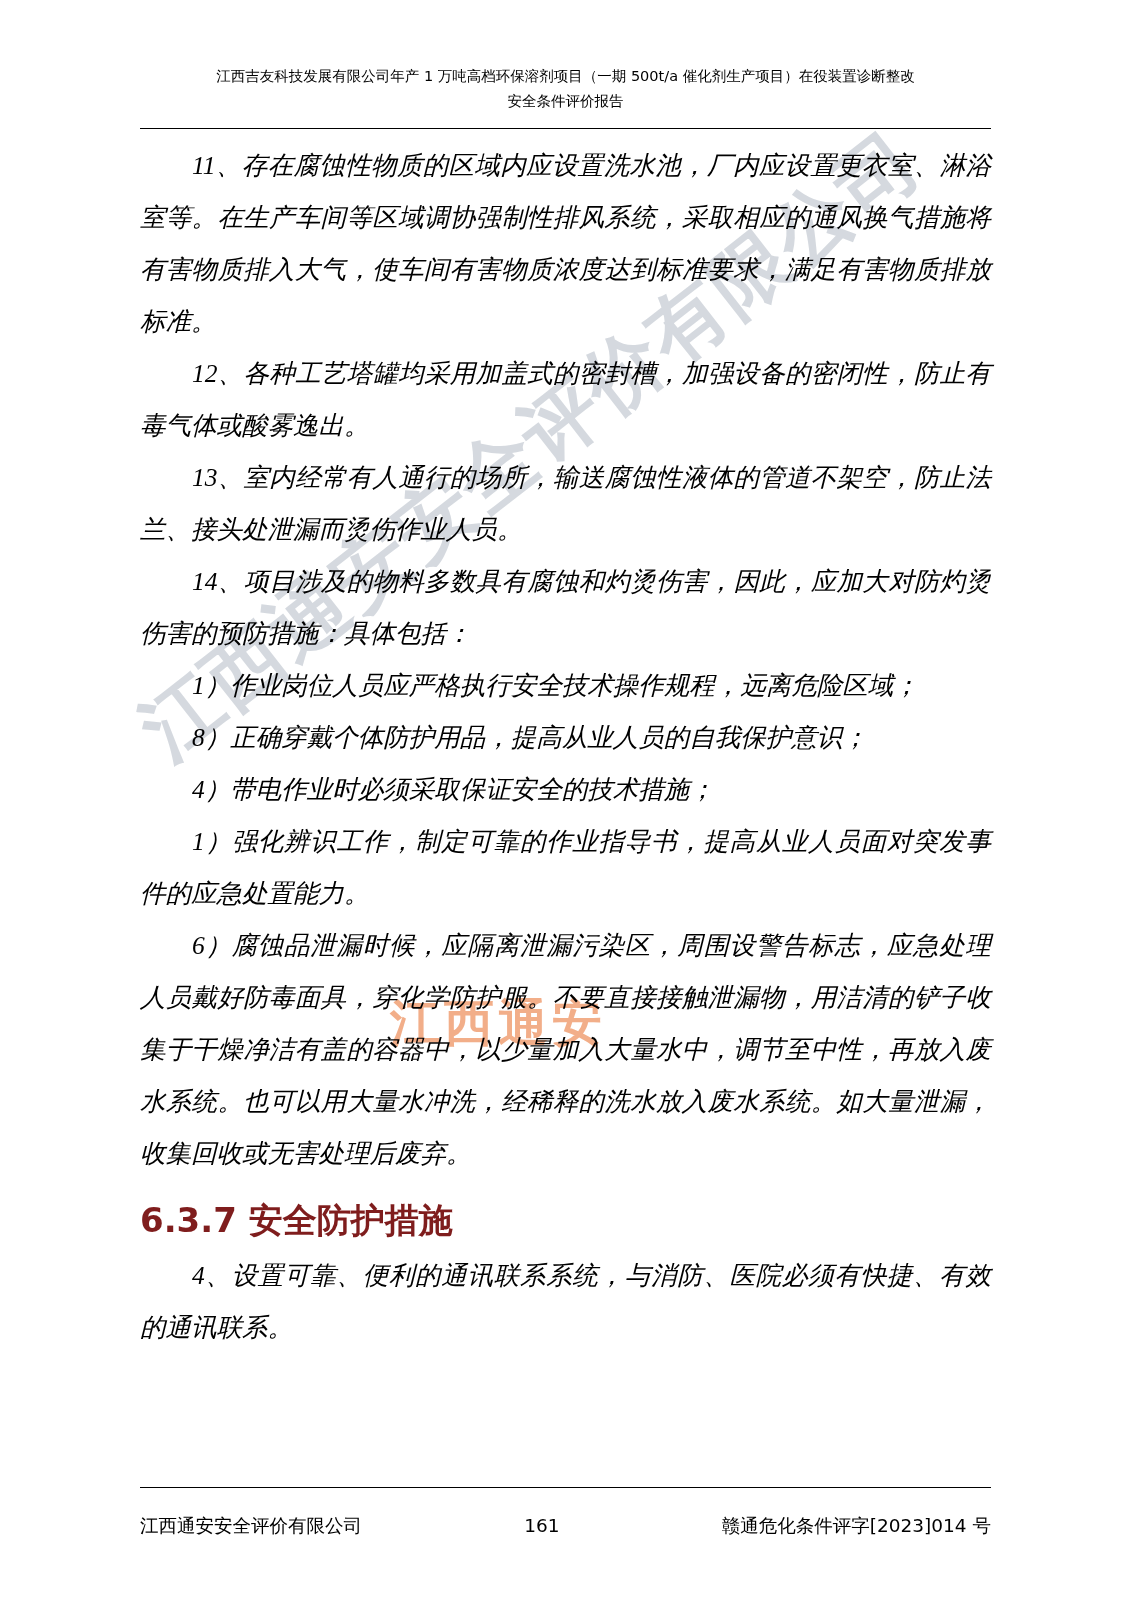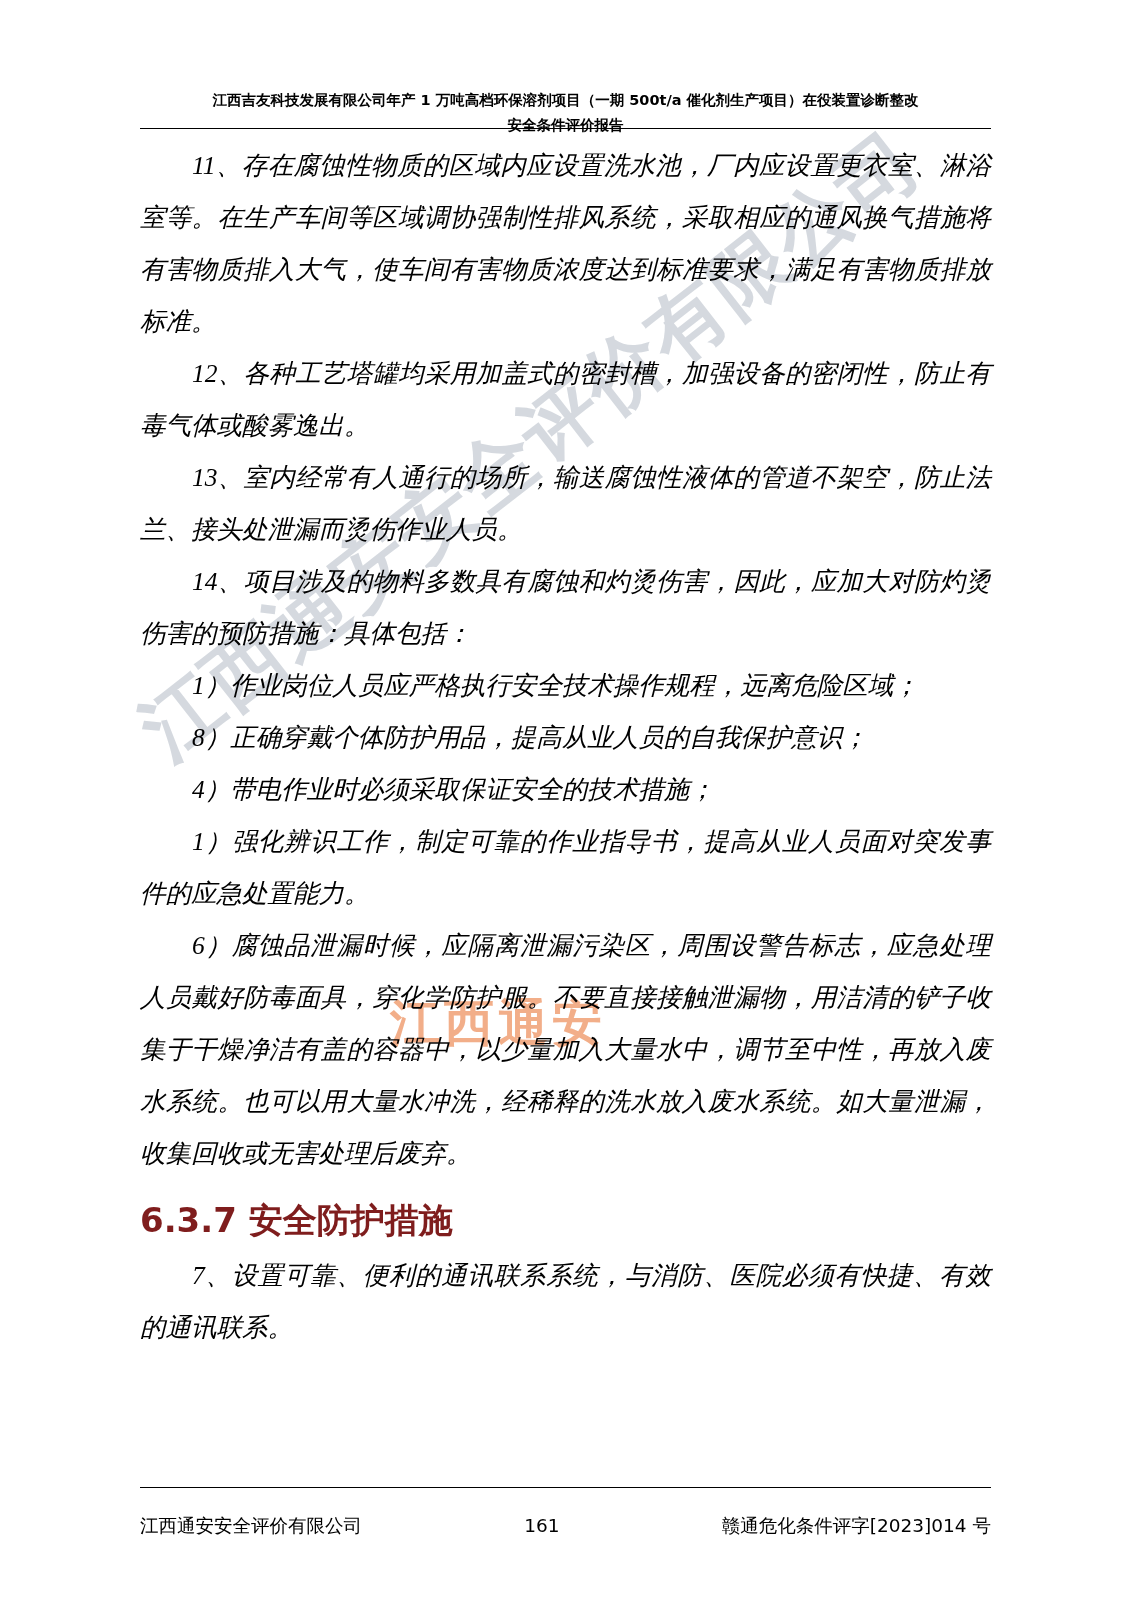--- a/index.html
+++ b/index.html
@@ -49,27 +49,27 @@
     color: rgba(232, 108, 40, 0.55);
     white-space: nowrap;
     letter-spacing: 4px;
   }
 
   
   .header {
     position: absolute;
     left: 140px;
     right: 140px;
-    top: 88px;
+    top: 64px;
     text-align: center;
     font-size: 14.5px;
     line-height: 1.75;
     color: #000;
     font-family: "DejaVu Sans", sans-serif;
-    font-weight: 700;
+    font-weight: 400;
     z-index: 2;
   }
   .header-rule {
     position: absolute;
     left: 140px;
     right: 140px;
     top: 128px;
     border-top: 1.6px solid #000;
     z-index: 2;
   }
@@ -149,21 +149,21 @@
     <p class="ind">13、室内经常有人通行的场所，输送腐蚀性液体的管道不架空，防止法兰、接头处泄漏而烫伤作业人员。</p>
     <p class="ind">14、项目涉及的物料多数具有腐蚀和灼烫伤害，因此，应加大对防灼烫伤害的预防措施：具体包括：</p>
     <p class="ind">1）作业岗位人员应严格执行安全技术操作规程，远离危险区域；</p>
     <p class="ind">8）正确穿戴个体防护用品，提高从业人员的自我保护意识；</p>
     <p class="ind">4）带电作业时必须采取保证安全的技术措施；</p>
     <p class="ind">1）强化辨识工作，制定可靠的作业指导书，提高从业人员面对突发事件的应急处置能力。</p>
     <p class="ind">6）腐蚀品泄漏时候，应隔离泄漏污染区，周围设警告标志，应急处理人员戴好防毒面具，穿化学防护服。不要直接接触泄漏物，用洁清的铲子收集于干燥净洁有盖的容器中，以少量加入大量水中，调节至中性，再放入废水系统。也可以用大量水冲洗，经稀释的洗水放入废水系统。如大量泄漏，收集回收或无害处理后废弃。</p>
 
     <h3 class="sec">6.3.7 安全防护措施</h3>
 
-    <p class="ind">7、设置可靠、便利的通讯联系系统，与消防、医院必须有快捷、有效的通讯联系。</p>
+    <p class="ind">4、设置可靠、便利的通讯联系系统，与消防、医院必须有快捷、有效的通讯联系。</p>
   </div>
 
   <div class="footer-rule"></div>
   <div class="footer">
     <span>江西通安安全评价有限公司</span>
     <span class="mid">161</span>
     <span>赣通危化条件评字[2023]014 号</span>
   </div>
 
 </div>

